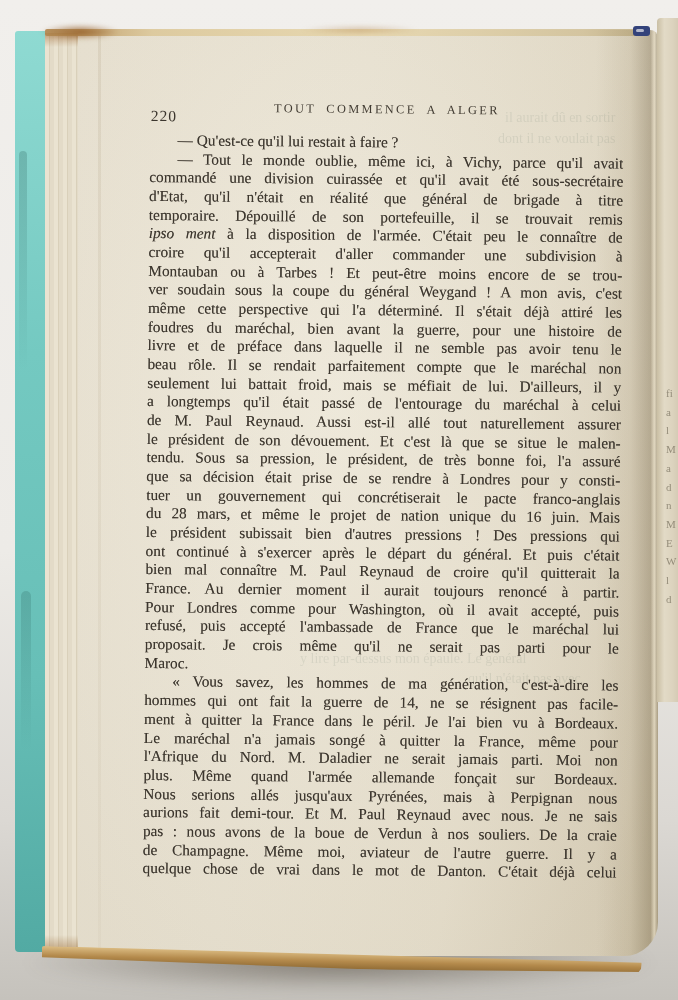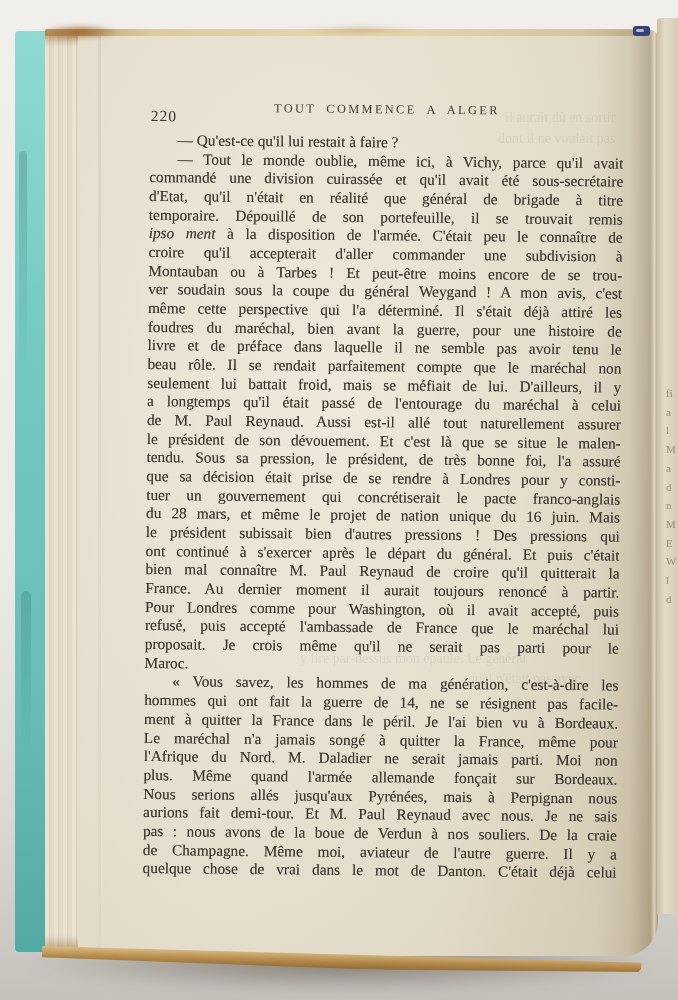--- a/index.html
+++ b/index.html
@@ -41,21 +41,21 @@
          background:linear-gradient(100deg,#eee8d9 0%,#ece6d6 40%,#e9e2d0 70%,#ded5c0 92%,#d3c9b0 100%);
          border-radius:2px 8px 34px 5px;}
   .page:before{content:"";position:absolute;inset:0;border-radius:inherit;
          background:radial-gradient(ellipse at 45% 40%,rgba(255,255,255,.12),rgba(110,90,55,.08) 85%);}
   .page:after{content:"";position:absolute;left:20px;top:0;width:3px;height:100%;
          background:linear-gradient(rgba(150,130,95,.14),rgba(150,130,95,.05));}
   
   .gutter{position:absolute;left:596px;top:30px;width:62px;height:926px;z-index:5;
          background:linear-gradient(90deg,rgba(120,100,60,0) 0%,rgba(120,100,60,.1) 55%,rgba(95,78,45,.3) 88%,rgba(230,220,195,.55) 94%,rgba(90,75,45,.35) 100%);
          border-radius:0 8px 34px 0;}
-  .facing{position:absolute;left:657px;top:18px;width:21px;height:896px;z-index:6;
+  .facing{position:absolute;left:657px;top:18px;width:21px;height:684px;z-index:6;
          background:linear-gradient(90deg,#cabfa4 0%,#e2dac6 35%,#dcd3be 75%,#d5cbb5 100%);
          border-radius:4px 0 0 0;}
   .edge-letters{position:absolute;left:9px;top:366px;font-size:11px;line-height:18.7px;
          color:#57503f;opacity:.55;white-space:pre-line;font-family:"Liberation Serif",serif;}
   
   .bottom-edge{position:absolute;left:42px;top:946px;width:600px;height:17px;z-index:4;
          background:linear-gradient(180deg,#dcbd84 0%,#b48a4c 55%,#916c35 100%);
          transform:rotate(1.15deg);transform-origin:0 0;border-radius:2px 3px 10px 3px;
          clip-path:polygon(0 0,100% 28%,100% 82%,55% 100%,0 66%);}
   

